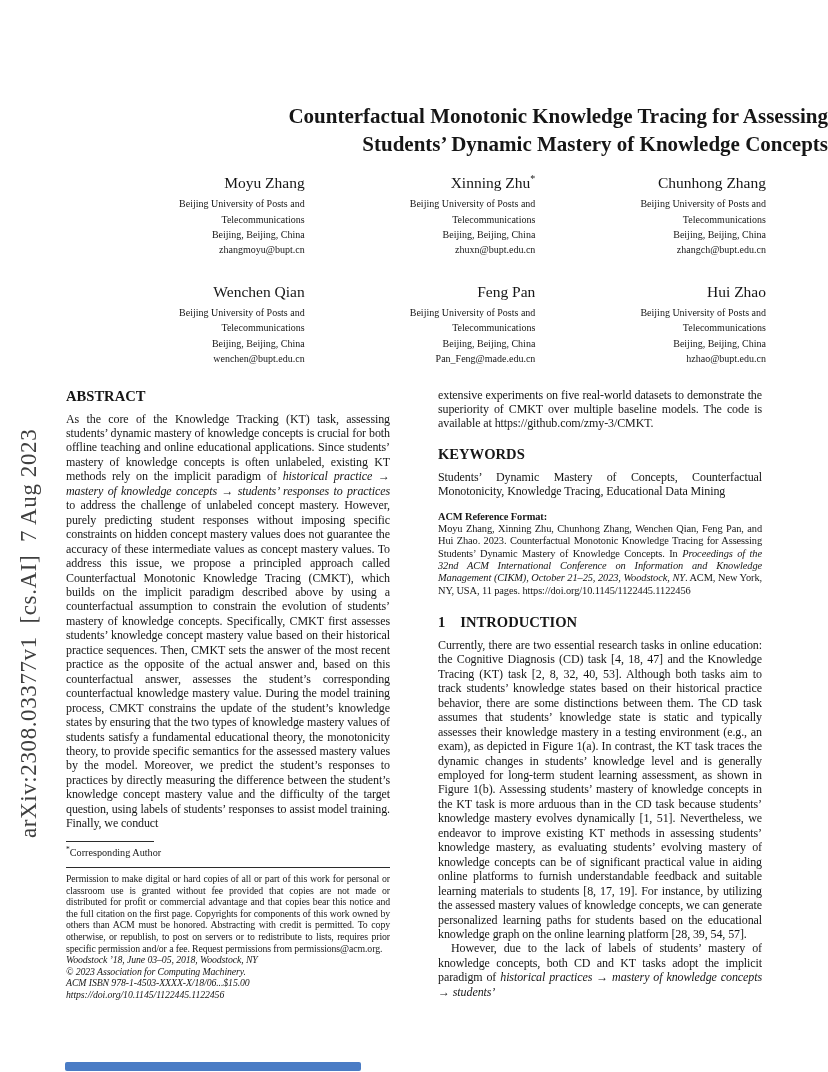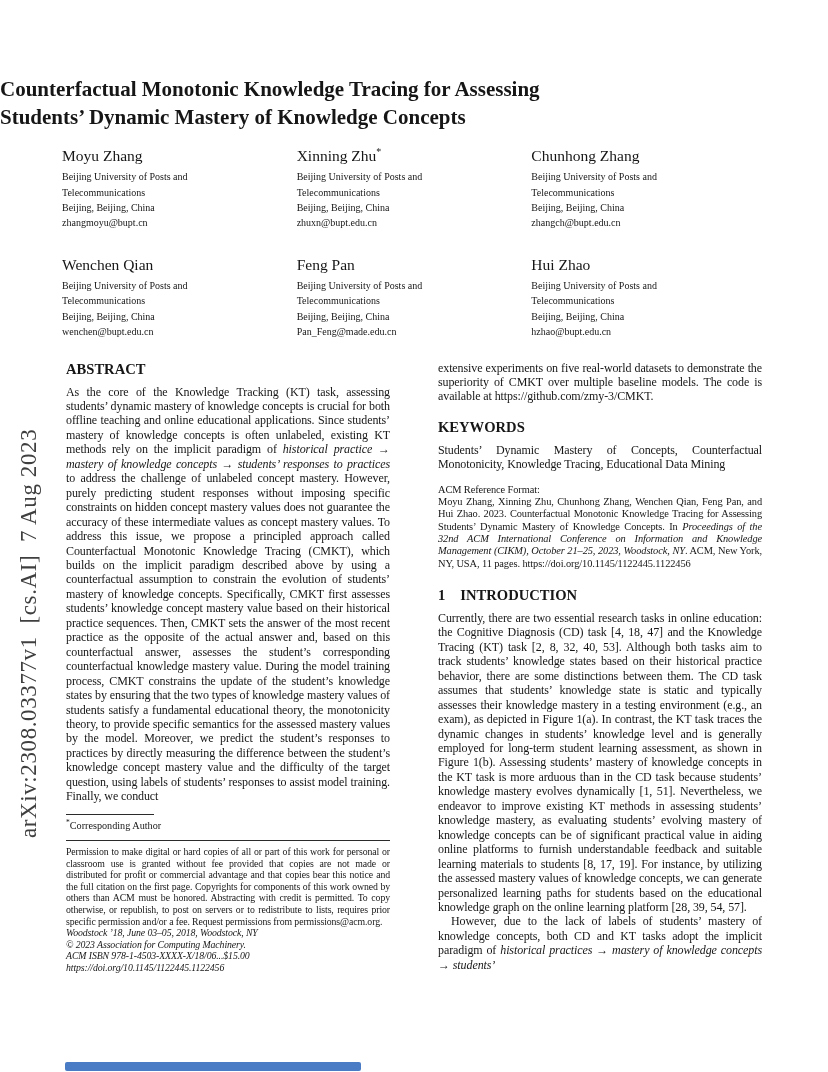--- a/index.html
+++ b/index.html
@@ -7,21 +7,21 @@
     position:relative; width:828px; height:1072px; background:#ffffff;
     font-family:"Liberation Serif", serif; color:#161616; overflow:hidden;
   }
   
   .arxiv-stamp {
     position:absolute; left:16px; top:838px;
     transform-origin:0 0; transform:rotate(-90deg);
     font-size:23px; letter-spacing:0.6px; color:#3f3f3f; white-space:pre;
   }
   
-  .header { padding-top:76px; text-align:left; }
+  .header { padding-top:103px; text-align:right;margin-left:12px; }
   .title { font-size:21px; font-weight:700; line-height:27.5px; margin:0; }
   .authors-grid { display:grid; grid-template-columns:repeat(3,1fr); margin:15px 62px 0; row-gap:24px; }
   .author-name { font-size:15.5px; margin-bottom:4px; }
   .author-name sup { font-size:10px; }
   .affil { font-size:10px; line-height:15.4px; }
   
   .columns { display:flex; gap:48px; margin:21px 66px 0; }
   .col { width:333px; }
   .section-head { font-size:14.6px; font-weight:700; margin:0 0 7px; }
   .body-text { font-size:12px; line-height:14.45px; text-align:justify; margin:0; letter-spacing:-0.1px; }
@@ -31,21 +31,21 @@
   .footnote-rule { width:88px; border-top:1px solid #2b2b2b; margin-top:10px; }
   .footnote { font-size:10.2px; margin:3px 0 9px; }
   .footnote sup { font-size:7.5px; }
   .perm-rule { border-top:1px solid #2b2b2b; margin:0 0 5px; }
   .permission { font-size:9.8px; line-height:11.6px; }
   .permission p { margin:0; text-align:justify; letter-spacing:-0.1px; }
   .pline { letter-spacing:-0.1px;font-style:italic; }
   .italic { font-style:italic; }
   
   .acm-ref { margin-top:12px; font-size:10.4px; line-height:12.3px; text-align:justify; letter-spacing:-0.1px; }
-  .acm-ref-head { font-weight:400; }
+  .acm-ref-head { font-weight:700; }
   .sec-head { margin:17px 0 7px; font-size:14.6px; font-weight:700; }
   .secnum { margin-right:15px; }
   .indent-para { text-indent:13px; }
   
   .bottom-bar { position:absolute; left:65px; top:1062px; width:296px; height:9px; border-radius:2px; }
 </style>
 </head>
 <body>
 
 <div class="page" style="color: rgb(22, 22, 22);">

